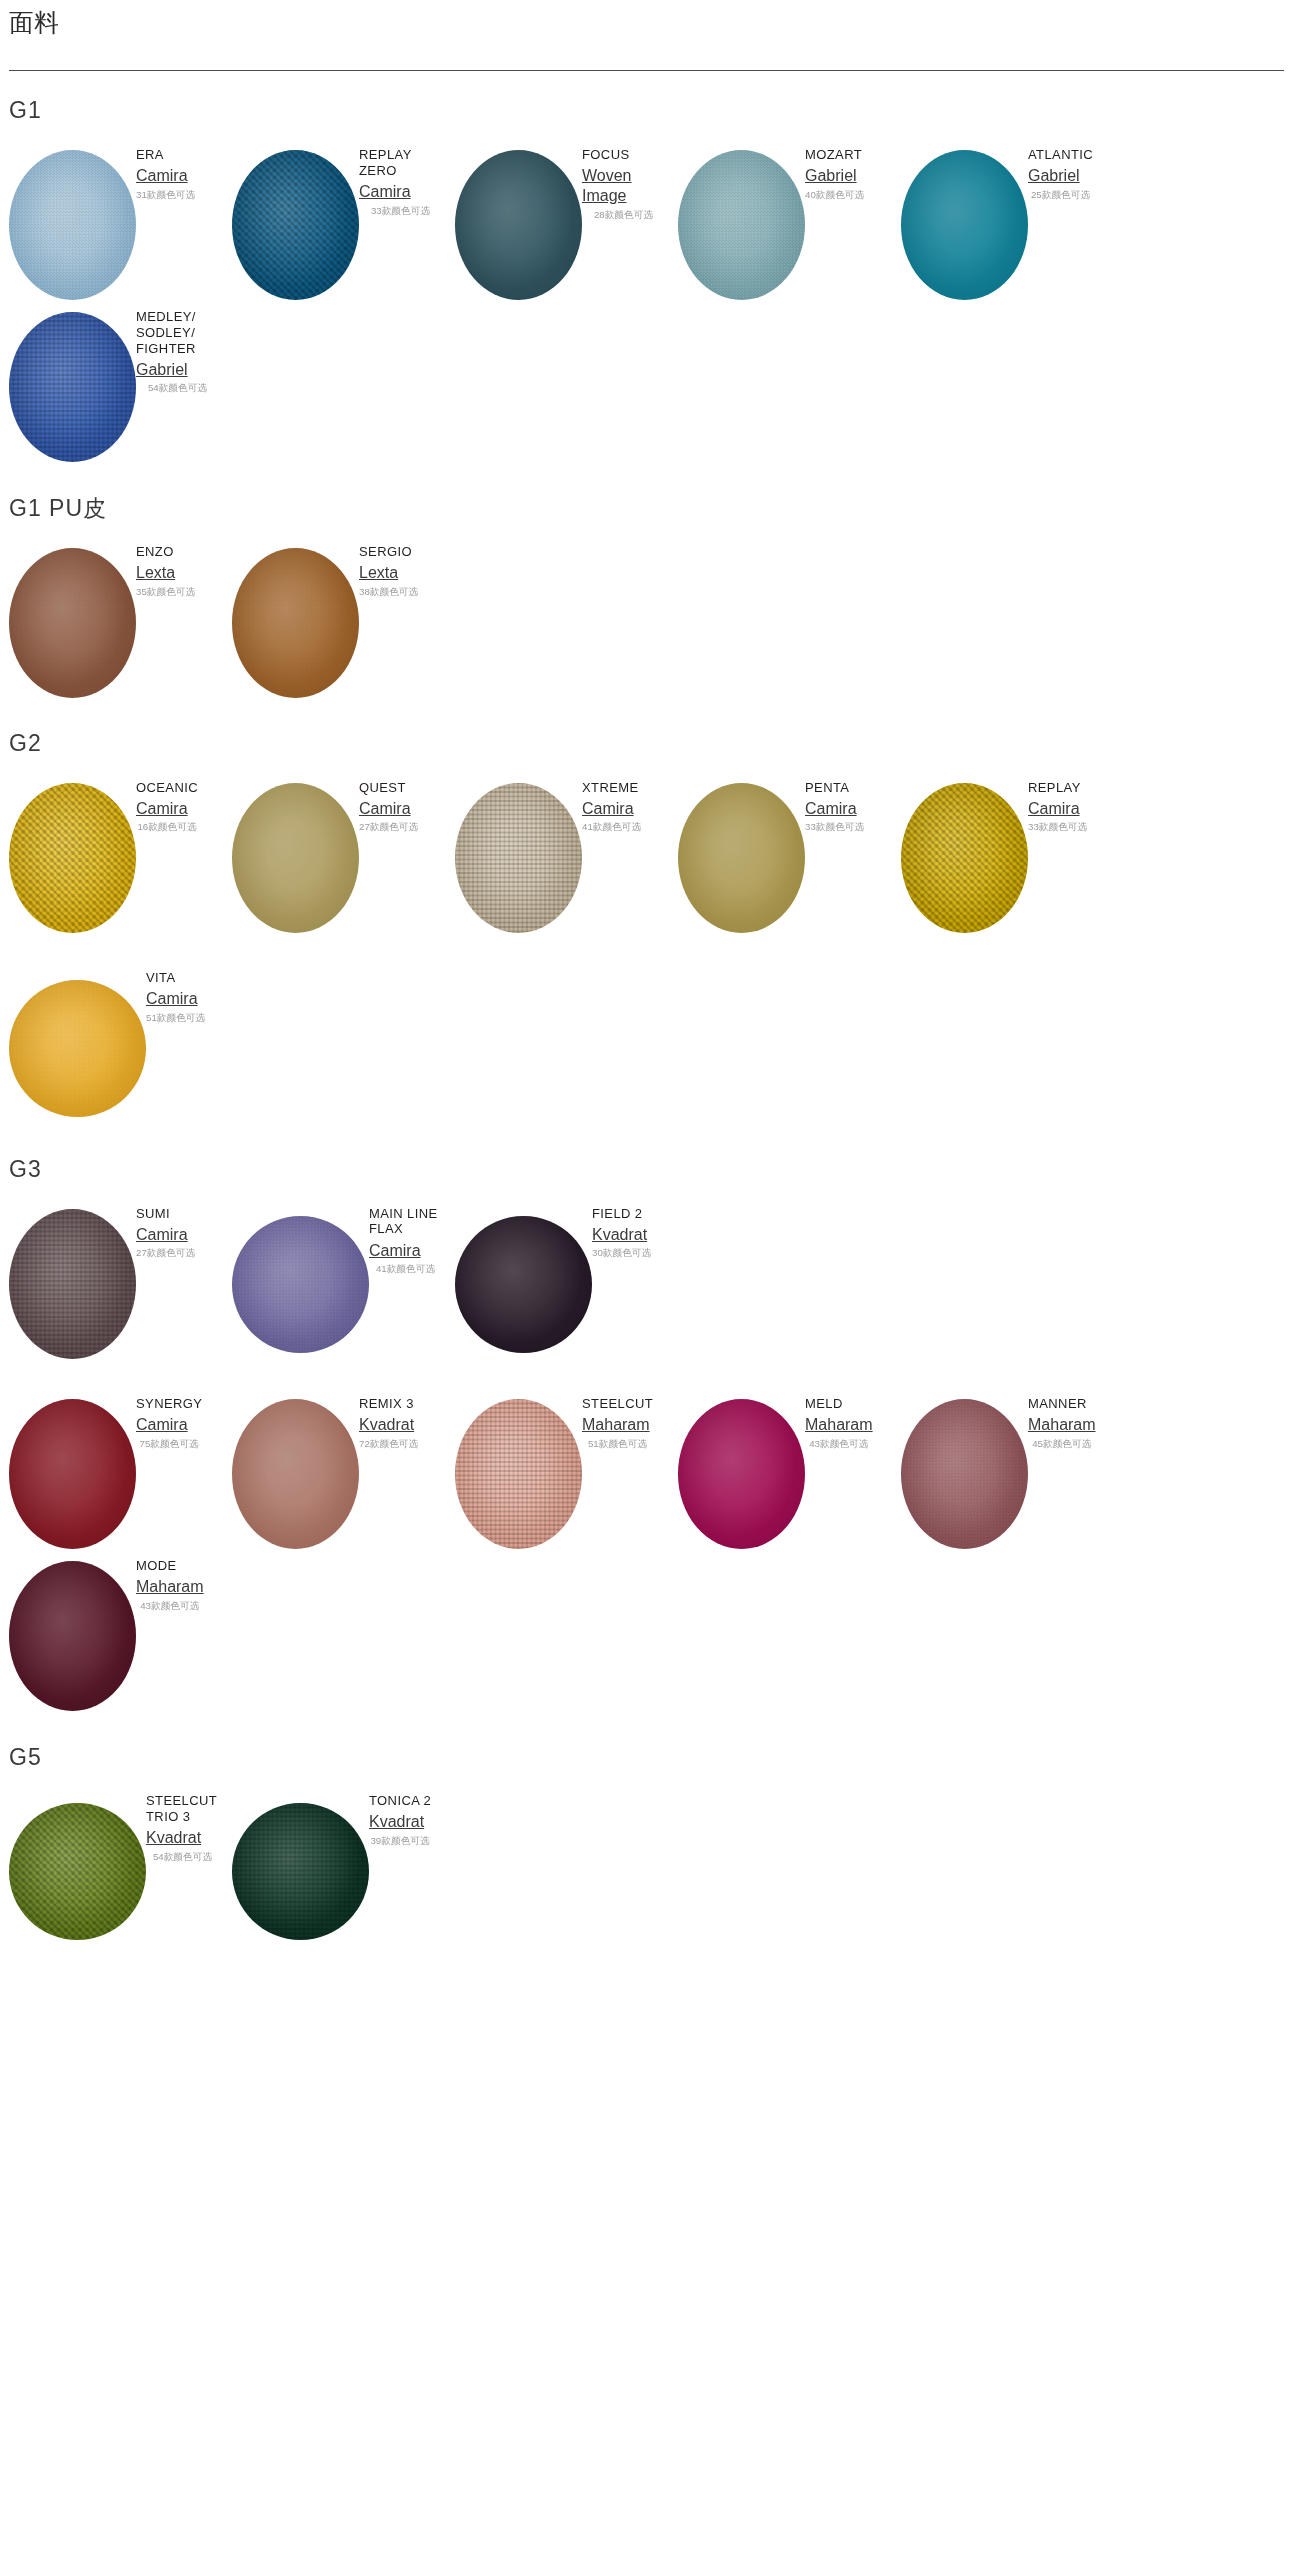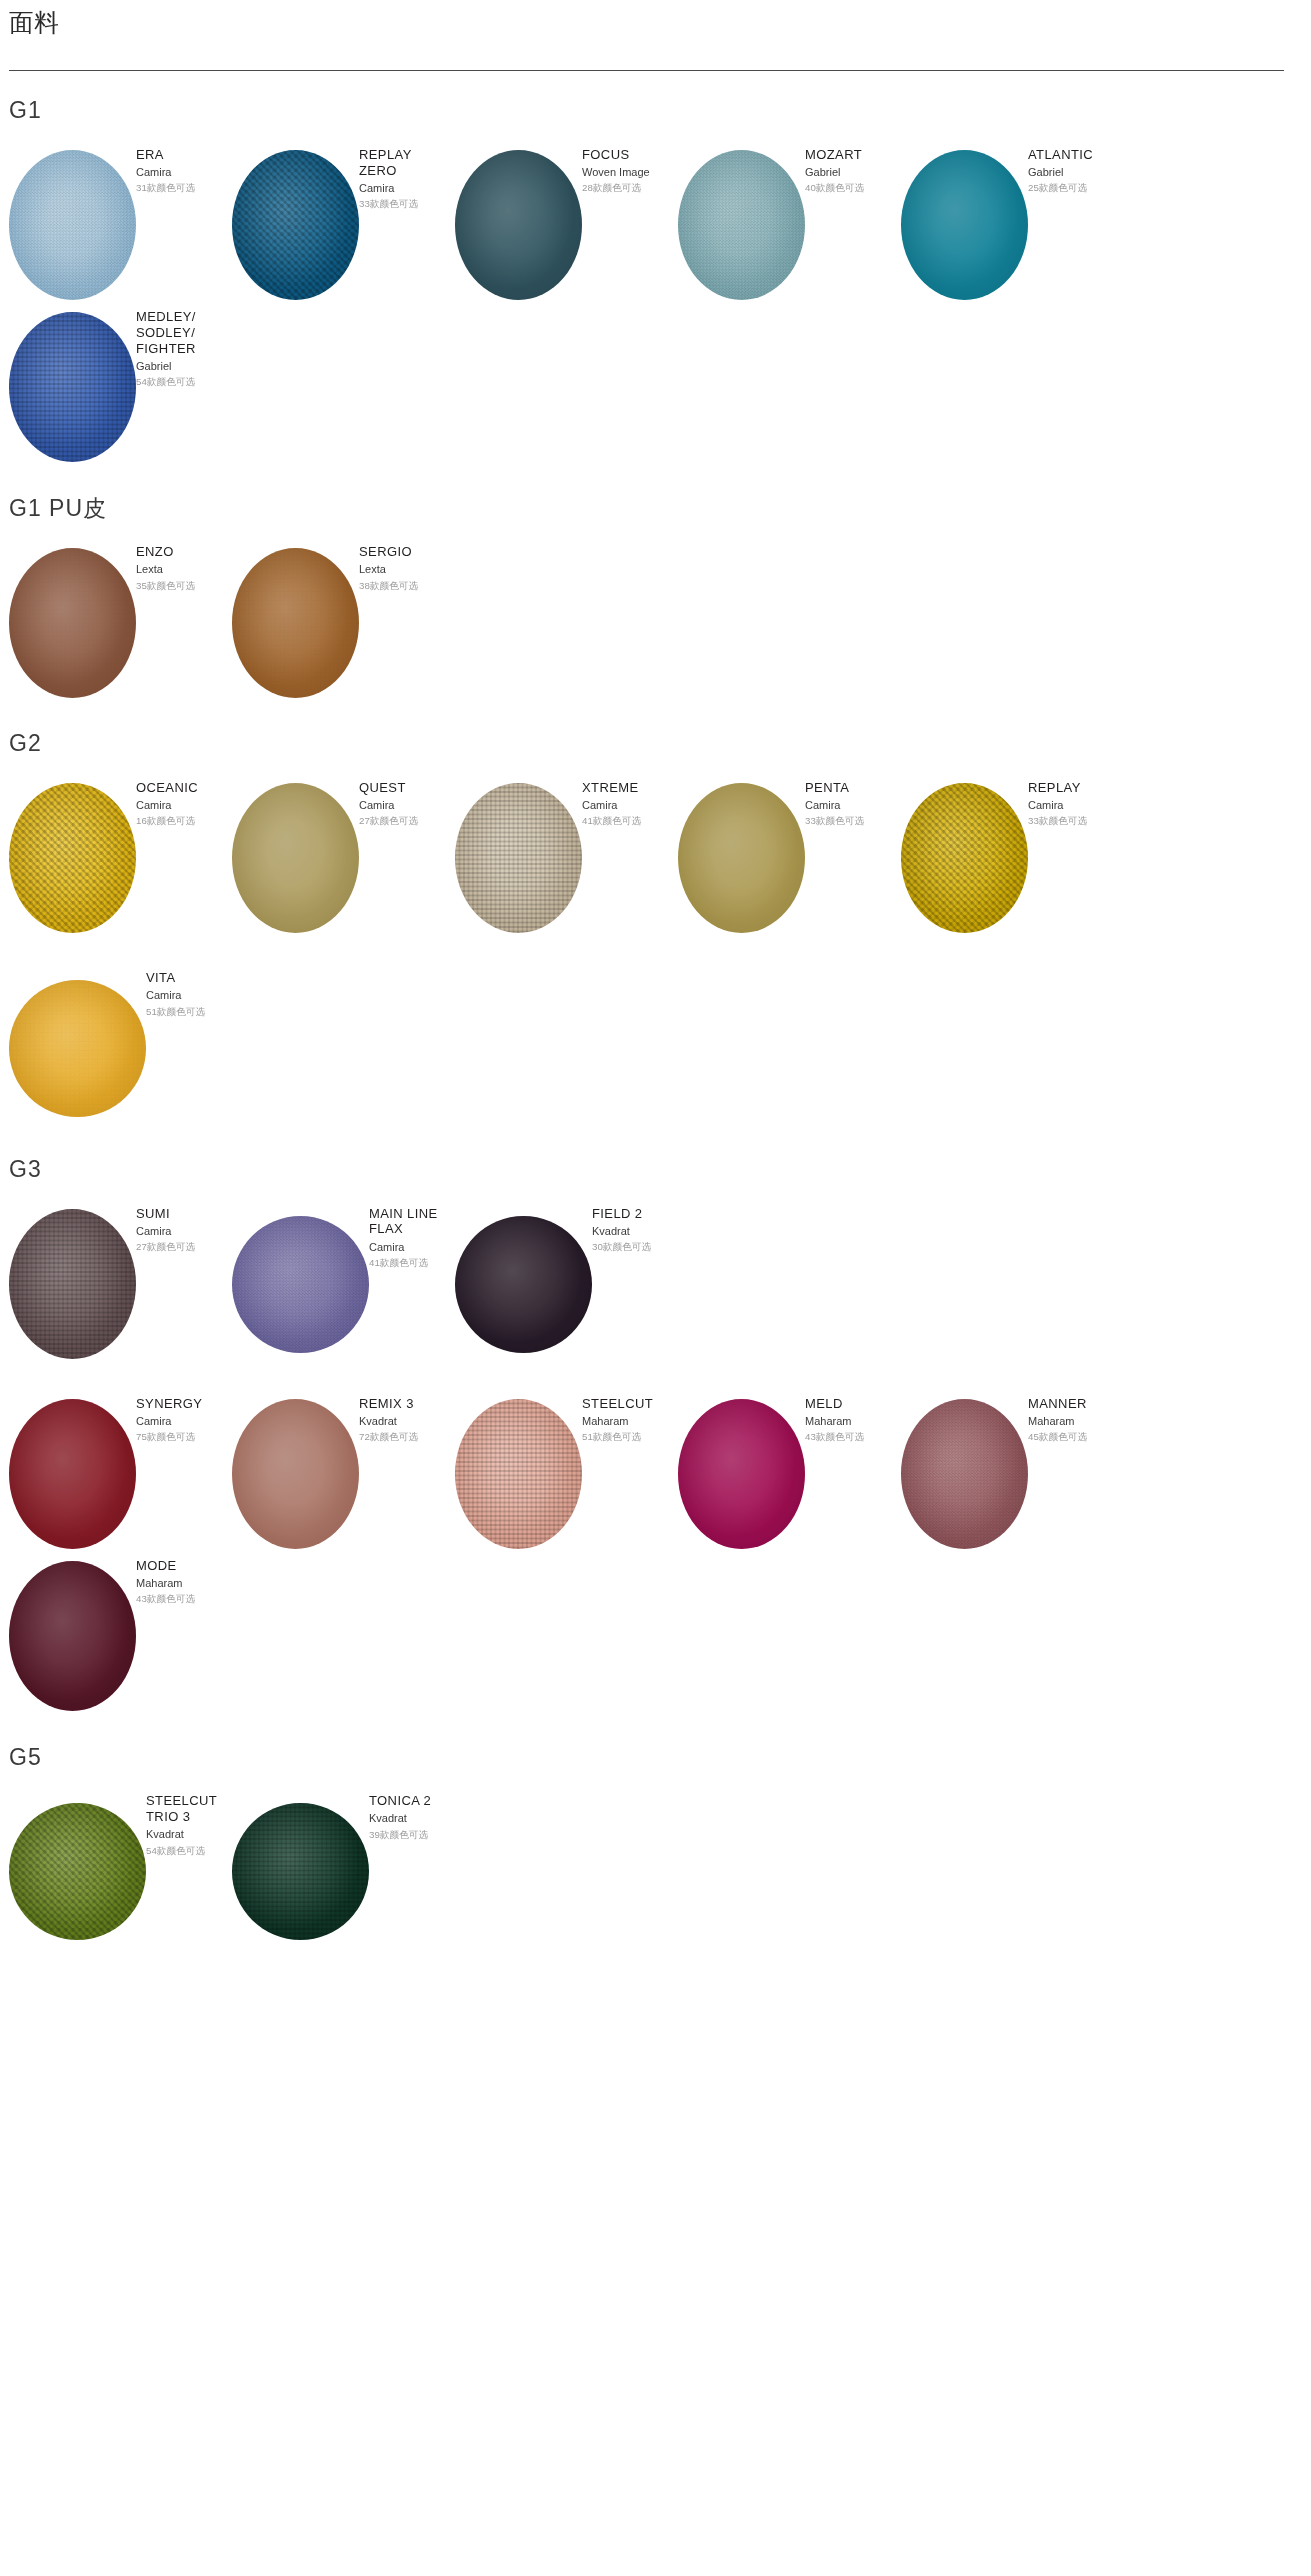--- a/index.html
+++ b/index.html
@@ -154,31 +154,33 @@
   }
   .swatch-name {
     font-size: 13px;
     font-weight: 400;
     letter-spacing: 0.4px;
     color: #231f20;
     line-height: 1.22;
     margin-bottom: 3.2px;
   }
   .swatch-brand {
-    font-size: 11px;
+    font-size: 16px;
     font-weight: 400;
     color: #3b3b3b;
     line-height: 1.25;
     margin-bottom: 2.6px;
+    text-decoration: underline;
   }
   .swatch-colors {
     font-size: 9.7px;
     font-weight: 400;
     color: #9b9b9b;
     line-height: 1.3;
+    text-align: center;
   }
 </style>
 </head>
 <body>
 
 <div class="page">
 
   <div class="page-header">
     <h1 class="page-title">面料</h1>
     <div class="title-rule"></div>

